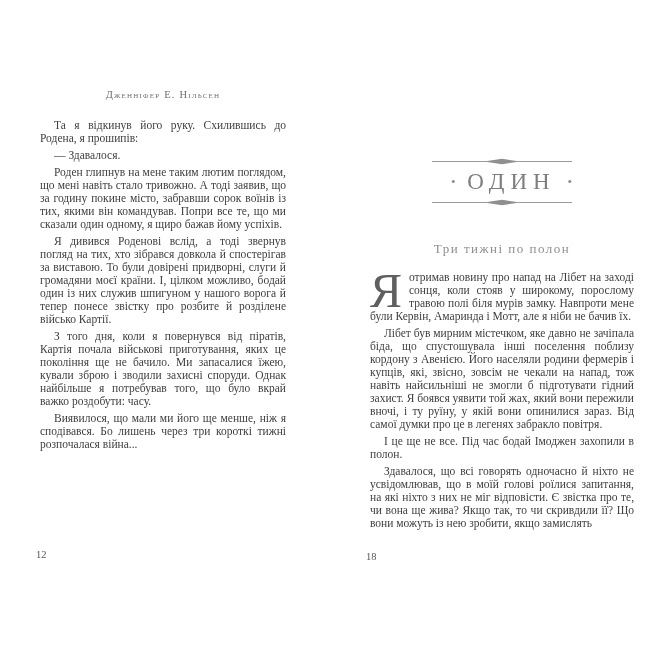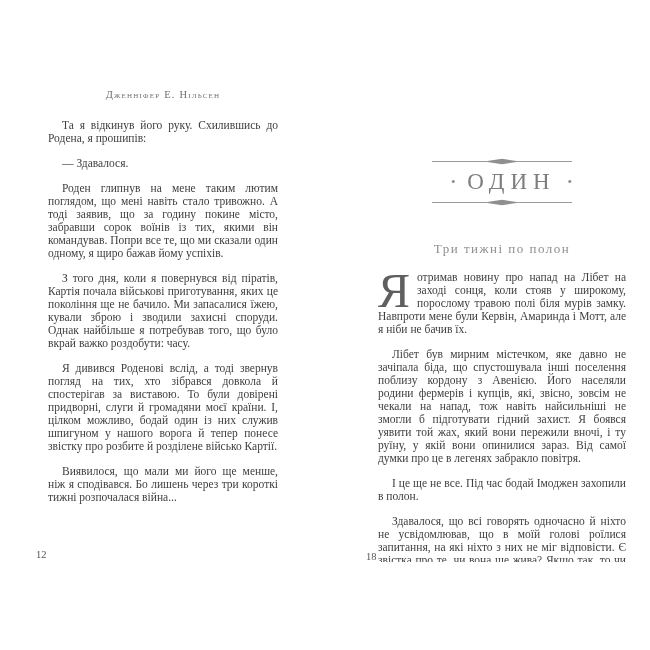--- a/index.html
+++ b/index.html
@@ -38,21 +38,21 @@
     color: #6f6f6f;
   }
   .body-text {
     margin-top: 18px;
     font-size: 11.5px;
     line-height: 13px;
     text-align: justify;
     color: #3e3e3e;
   }
   .body-text p {
-    margin: 12px;
+    margin: 4px;
     text-indent: 14px;
   }
   .body-text p.no-indent {
     text-indent: 0;
   }
   .chapter-head {
     width: 140px;
     margin: 0 auto;
     text-align: center;
   }
@@ -116,22 +116,22 @@
 <body>
 
 <div class="spread">
 
   <div class="page page-left">
     <div class="running-header">Дженніфер Е. Нільсен</div>
     <div class="body-text">
       <p>Та я відкинув його руку. Схилившись до Родена, я прошипів:</p>
       <p>— Здавалося.</p>
       <p>Роден глипнув на мене таким лютим поглядом, що мені навіть стало тривожно. А тоді заявив, що за годину покине місто, забравши сорок воїнів із тих, якими він командував. Попри все те, що ми сказали один одному, я щиро бажав йому успіхів.</p>
+      <p>Я дивився Роденові вслід, а тоді звернув погляд на тих, хто зібрався довкола й спостерігав за виставою. То були довірені придворні, слуги й громадяни моєї країни. І, цілком можливо, бодай один із них служив шпигуном у нашого ворога й тепер понесе звістку про розбите й розділене військо Картії.</p>
       <p>З того дня, коли я повернувся від піратів, Картія почала військові приготування, яких це покоління ще не бачило. Ми запасалися їжею, кували зброю і зводили захисні споруди. Однак найбільше я потребував того, що було вкрай важко роздобути: часу.</p>
-      <p>Я дивився Роденові вслід, а тоді звернув погляд на тих, хто зібрався довкола й спостерігав за виставою. То були довірені придворні, слуги й громадяни моєї країни. І, цілком можливо, бодай один із них служив шпигуном у нашого ворога й тепер понесе звістку про розбите й розділене військо Картії.</p>
       <p>Виявилося, що мали ми його ще менше, ніж я сподівався. Бо лишень через три короткі тижні розпочалася війна...</p>
     </div>
   </div>
 
   <div class="page page-right">
     <div class="chapter-head">
       <svg class="ornament-rule" width="140" height="9" viewBox="0 0 140 9">
         <line x1="0" y1="4.5" x2="54" y2="4.5" stroke="#9a9a9a" stroke-width="1"></line>
         <polygon points="52,4.5 70,1.7 88,4.5 70,7.3" fill="#8f8f8f"></polygon>
         <line x1="86" y1="4.5" x2="140" y2="4.5" stroke="#9a9a9a" stroke-width="1"></line>

